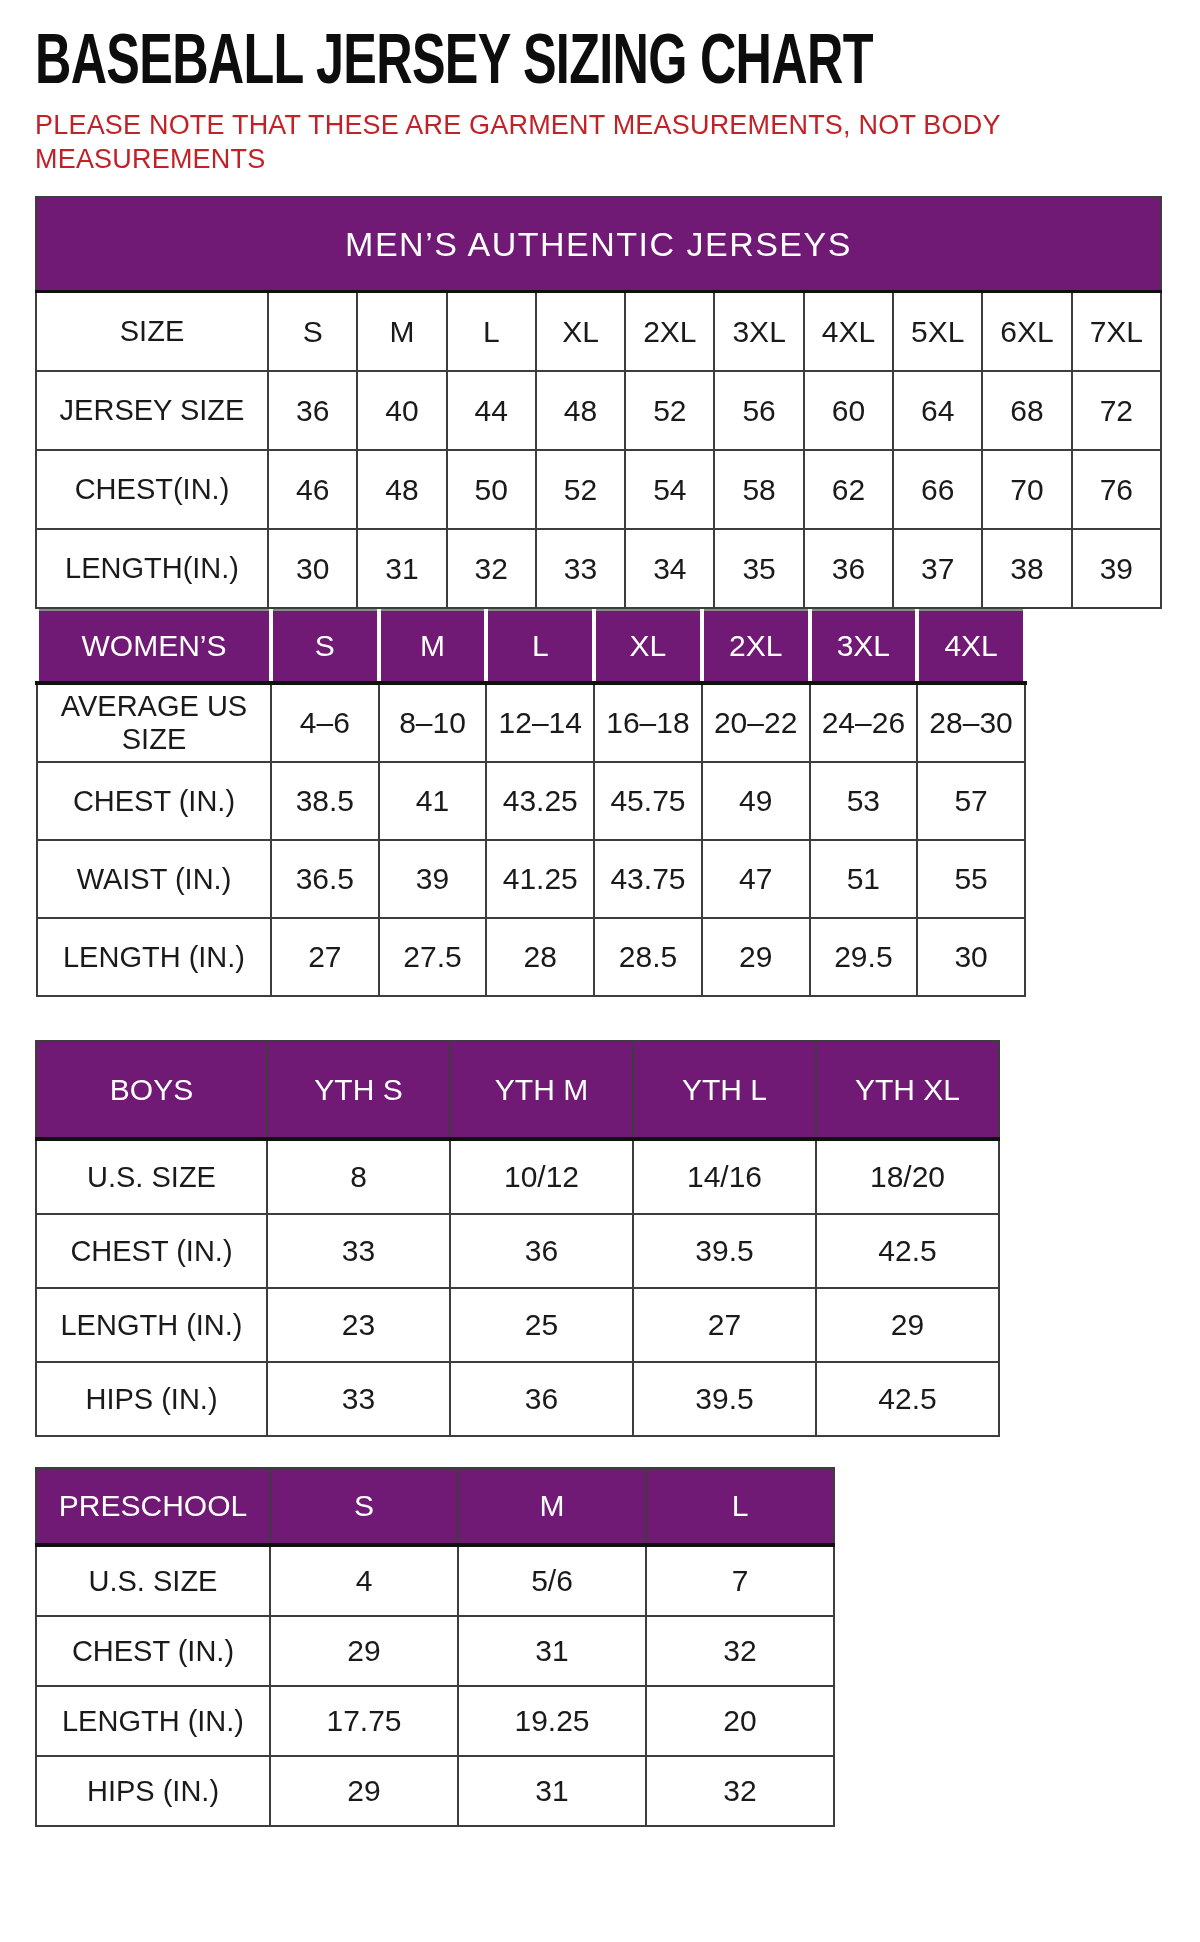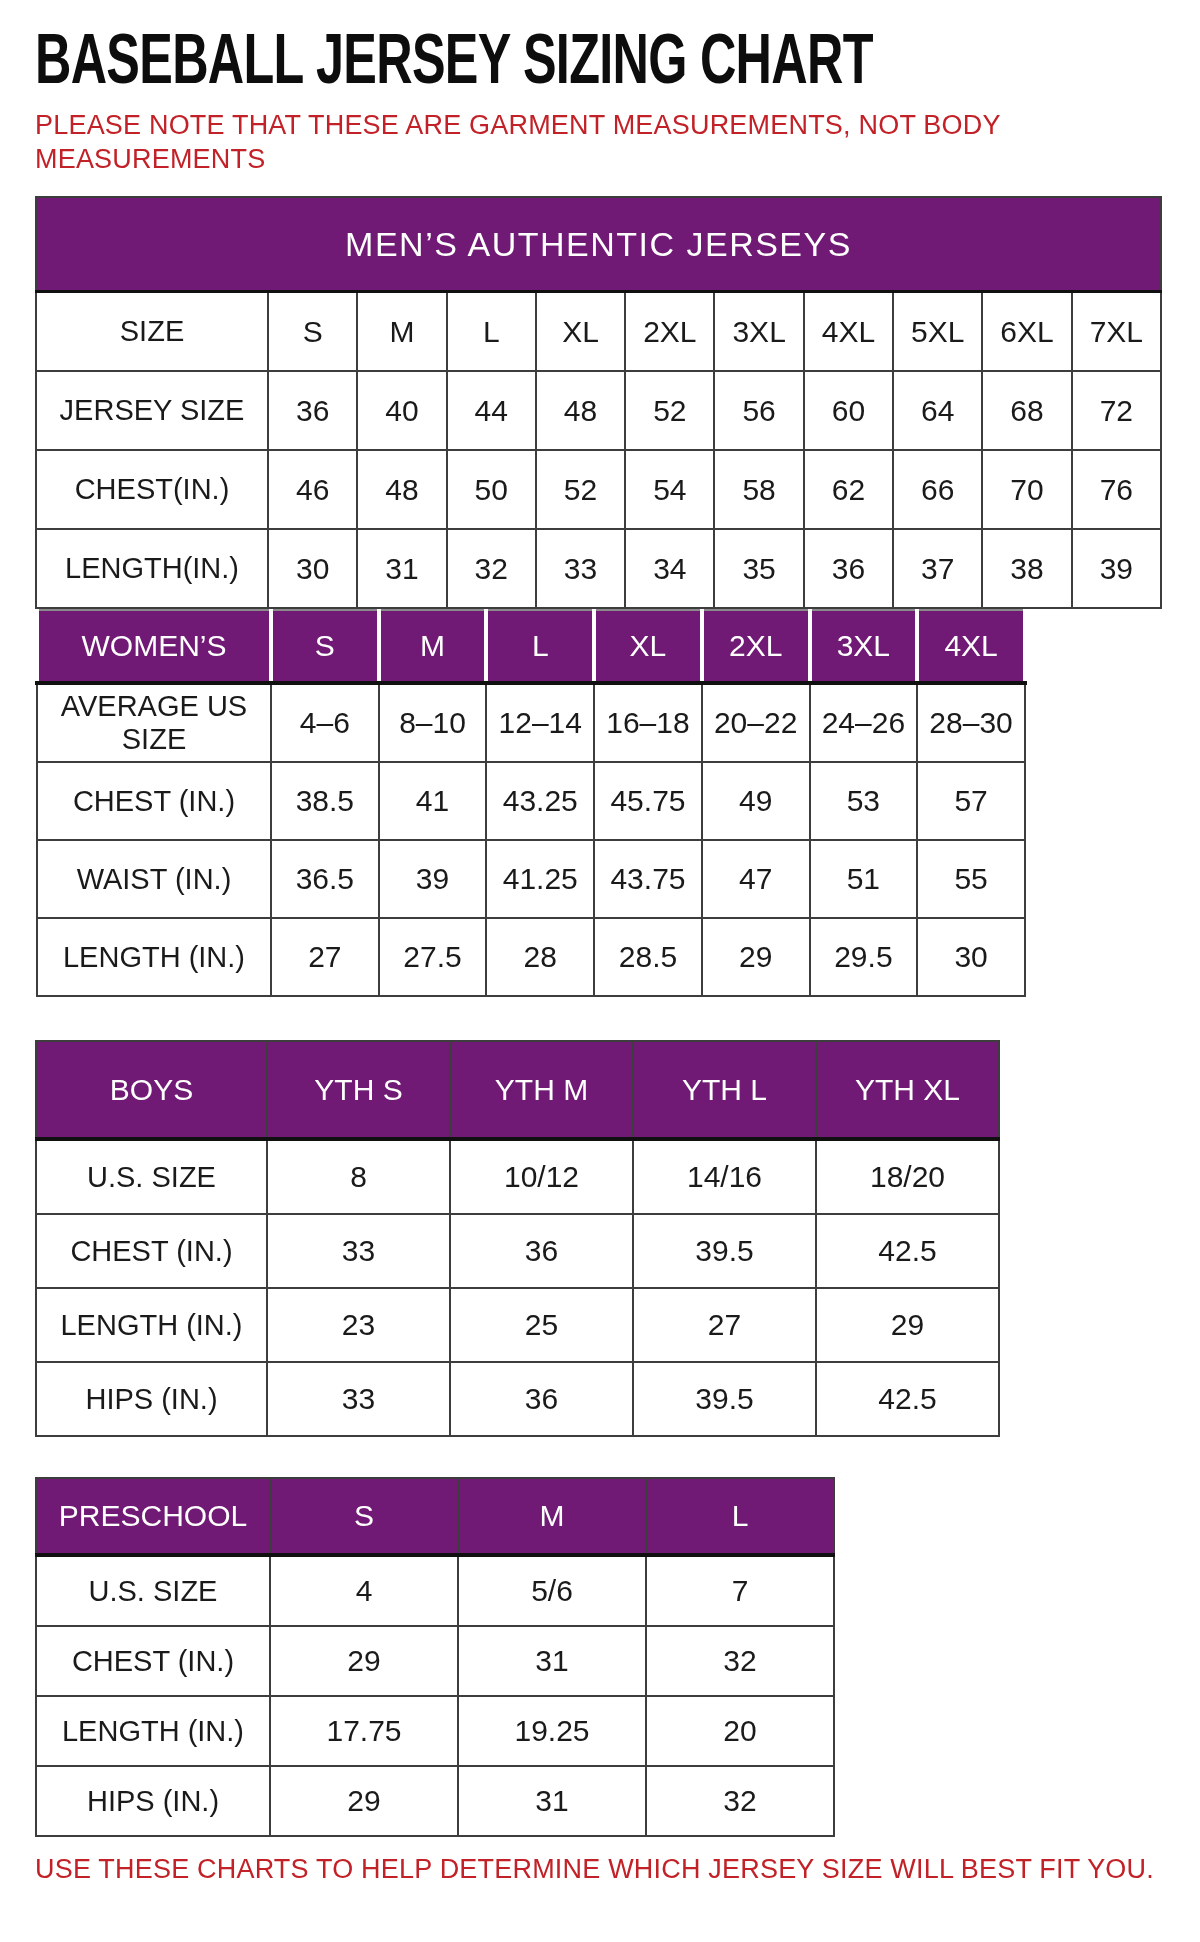--- a/index.html
+++ b/index.html
@@ -26,21 +26,21 @@
   .t-womens{}
   .t-womens th{height:70px;border-left:4px solid #ffffff;border-right:4px solid #ffffff;border-top:2px solid #8a8a8a;border-bottom:4px solid #101010;}
   .t-womens td{height:76px;}
 
   
   .t-boys{margin-top:43px;}
   .t-boys th{height:95px;border-bottom:4px solid #101010;}
   .t-boys td{height:72px;}
 
   
-  .t-preschool{margin-top:40px;}
+  .t-preschool{margin-top:30px;}
   .t-preschool th{height:74px;border-bottom:4px solid #101010;}
   .t-preschool td{height:68px;}
 
   .footer{color:#c22127;font-size:27px;line-height:32px;margin:16px 0 0 0;white-space:nowrap;letter-spacing:.2px;}
 </style>
 </head>
 <body>
 
 <div class="page">
   <h1 class="title"><span class="squeeze">BASEBALL JERSEY SIZING CHART</span></h1>
@@ -278,14 +278,13 @@
           <tr>
             <td class="lbl">HIPS (IN.)</td>
             <td>29</td>
             <td>31</td>
             <td>32</td>
           </tr>
         </tbody>
       </table>
     </div>
 
-  <p class="footer">USE THESE CHARTS TO HELP DETERMINE WHICH JERSEY SIZE WILL BEST FIT YOU.</p>
 </div>
 
 </body></html>

